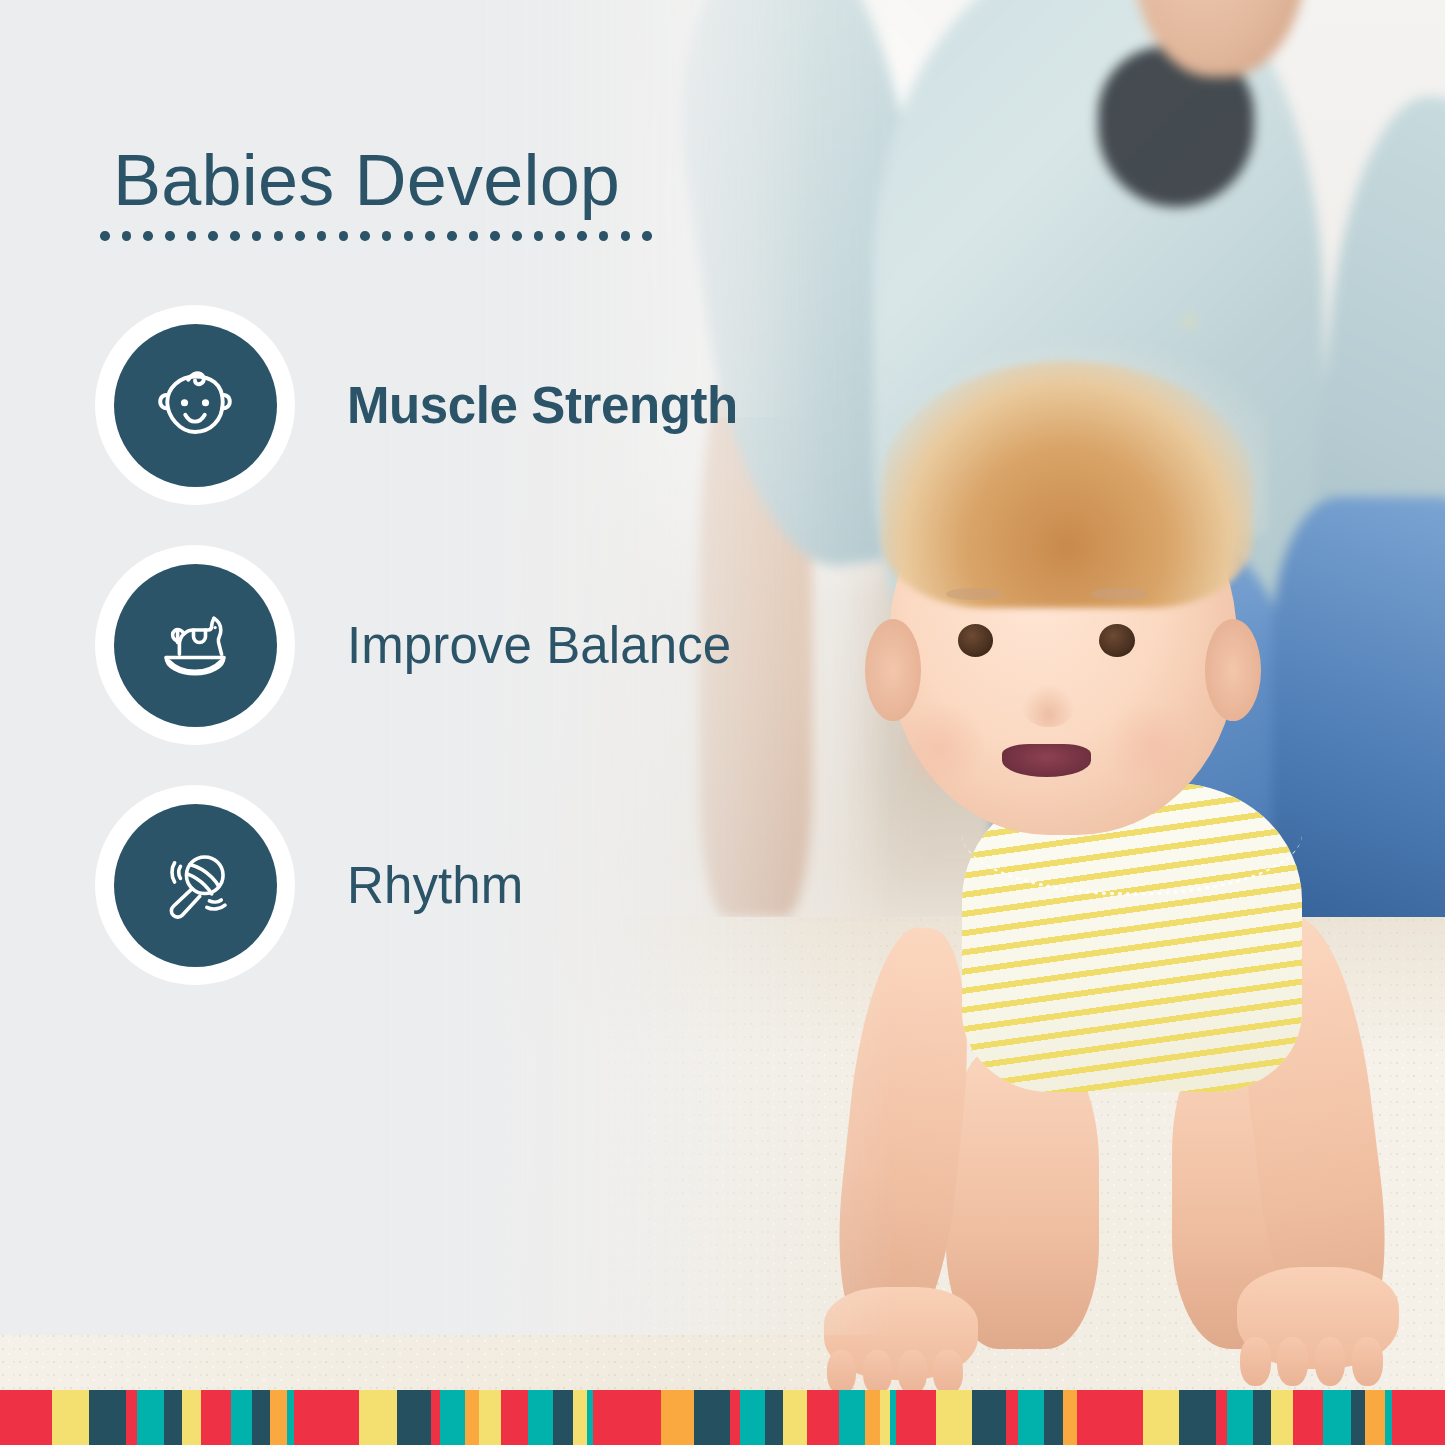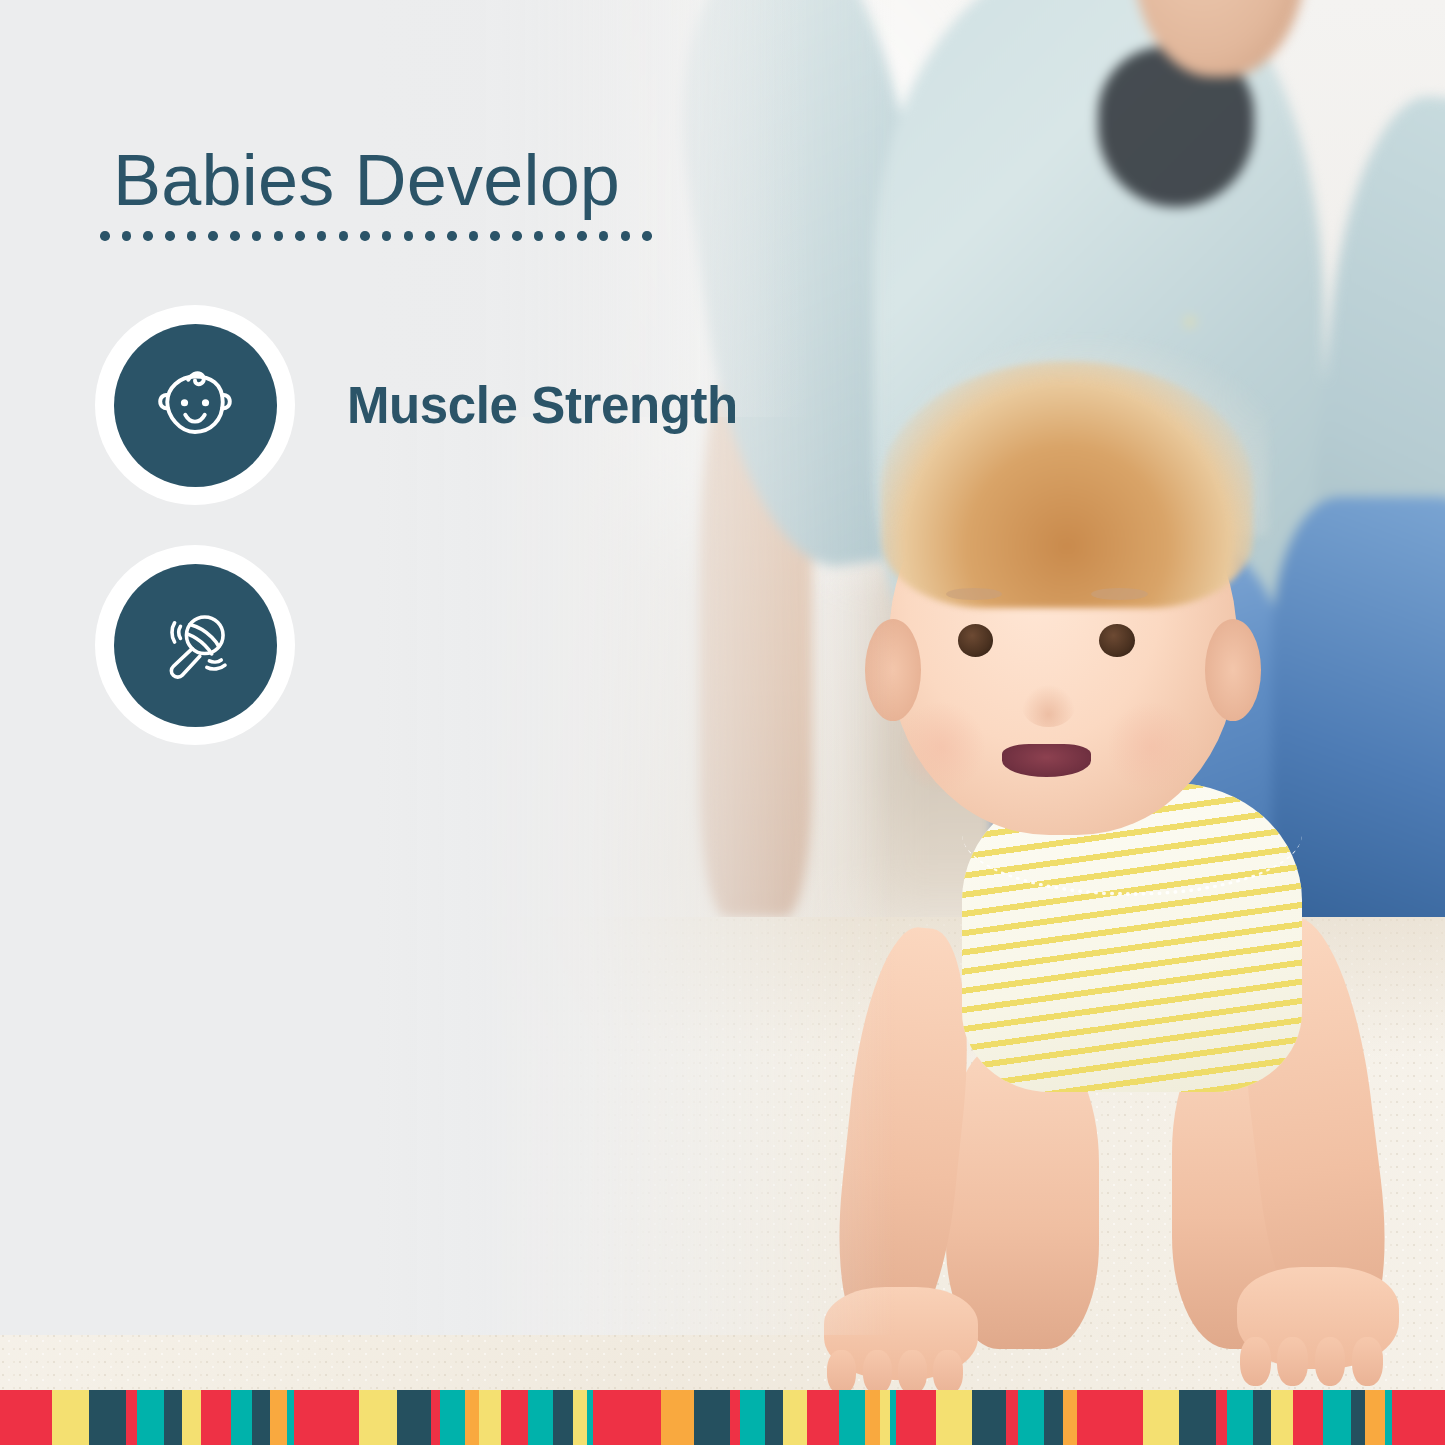--- a/index.html
+++ b/index.html
@@ -445,39 +445,63 @@
               <circle cx="25" cy="30.5" r="2.4" fill="#ffffff" stroke="none"></circle>
               <circle cx="39" cy="30.5" r="2.4" fill="#ffffff" stroke="none"></circle>
               <path d="M25.5 38.5c1.7 3.1 4 4.6 6.5 4.6s4.8-1.5 6.5-4.6"></path>
             </svg>
           </div>
         </div>
         <div class="item-label bold">Muscle Strength</div>
       </div>
 
 
+      <div class="item">
+        <div class="badge">
+          <div class="badge-inner">
+            <svg viewBox="0 0 64 64" fill="none" stroke="#ffffff" stroke-width="2.4" stroke-linecap="round" stroke-linejoin="round">
+
+              <path d="M44.6 14.2c-1.1 2-1.6 3.9-1.6 5.7 0 1.3-1 2.1-2.3 2.1H31c-2.6 0-4.7 1-6.4 2.6"></path>
+              <path d="M44.6 14.2c2.8 1.6 4.6 4.6 4.6 8 0 1.5-.4 2.9-1 4.2-.6 1.2-.8 2.5-.5 3.8l2 7.9"></path>
+              <path d="M24.6 24.5c-1.9 1.9-3 4.4-3 7.2v6.4"></path>
+              <path d="M31 22v4.3c0 2.2 1.8 4 4 4s4-1.8 4-4V22"></path>
+
+              <path d="M24.6 24.5c-1.4-2.6-4.1-3.5-6-2.2-2 1.4-2 4.4-.2 6 .9.8 2 1.1 3 .9"></path>
+              <path d="M20.4 22.6v7.8"></path>
+
+              <circle cx="45.4" cy="20.4" r="1.1" fill="#ffffff" stroke="none"></circle>
+
+              <path d="M14.6 42.6c4.2 4.4 10.4 6.9 17.4 6.9s13.2-2.5 17.4-6.9"></path>
+              <path d="M12.8 40.3c0 6 8.6 10.9 19.2 10.9s19.2-4.9 19.2-10.9"></path>
+              <path d="M12.8 40.3h38.4"></path>
+            </svg>
+          </div>
+        </div>
+        <div class="item-label light">Improve Balance</div>
+      </div>
 
       <div class="item">
         <div class="badge">
           <div class="badge-inner">
             <svg viewBox="0 0 64 64" fill="none" stroke="#ffffff" stroke-width="2.4" stroke-linecap="round" stroke-linejoin="round">
               <circle cx="38.5" cy="25.5" r="12.2"></circle>
               <path d="M28.6 18.4c4.6 1.2 10.3 4.2 14.6 8.5 2 2 3.6 4.1 4.7 6.2"></path>
               <path d="M26.9 24.6c4 1.6 8.4 4.3 11.8 7.7 1.8 1.8 3.3 3.7 4.4 5.6"></path>
 
               <path d="M30.1 34.4 17.6 46.2c-1.8 1.7-1.8 4.4-.1 6 1.7 1.7 4.4 1.6 6-.1l11.7-12.6"></path>
 
               <path d="M22.3 19.6c-1.4 2.3-1.4 5.6 0 8"></path>
               <path d="M18.4 17.2c-2.3 3.6-2.3 9.2 0 12.8"></path>
 
               <path d="M41.6 42.6c2.4 1.2 5.7 1 7.9-.6"></path>
               <path d="M39.9 46.9c3.7 1.9 8.9 1.3 12.1-1.5"></path>
             </svg>
           </div>
         </div>
+        <div class="item-label light">Rhythm</div>
       </div>
 
     </div>
   </div>
 
   <div class="stripe">
       <span style="background: rgb(238, 49, 69); width: 3.61613%;"></span>
       <span style="background: rgb(244, 224, 113); width: 2.57302%;"></span>
       <span style="background: rgb(37, 80, 95); width: 2.50348%;"></span>
       <span style="background: rgb(238, 49, 69); width: 0.764951%;"></span>

